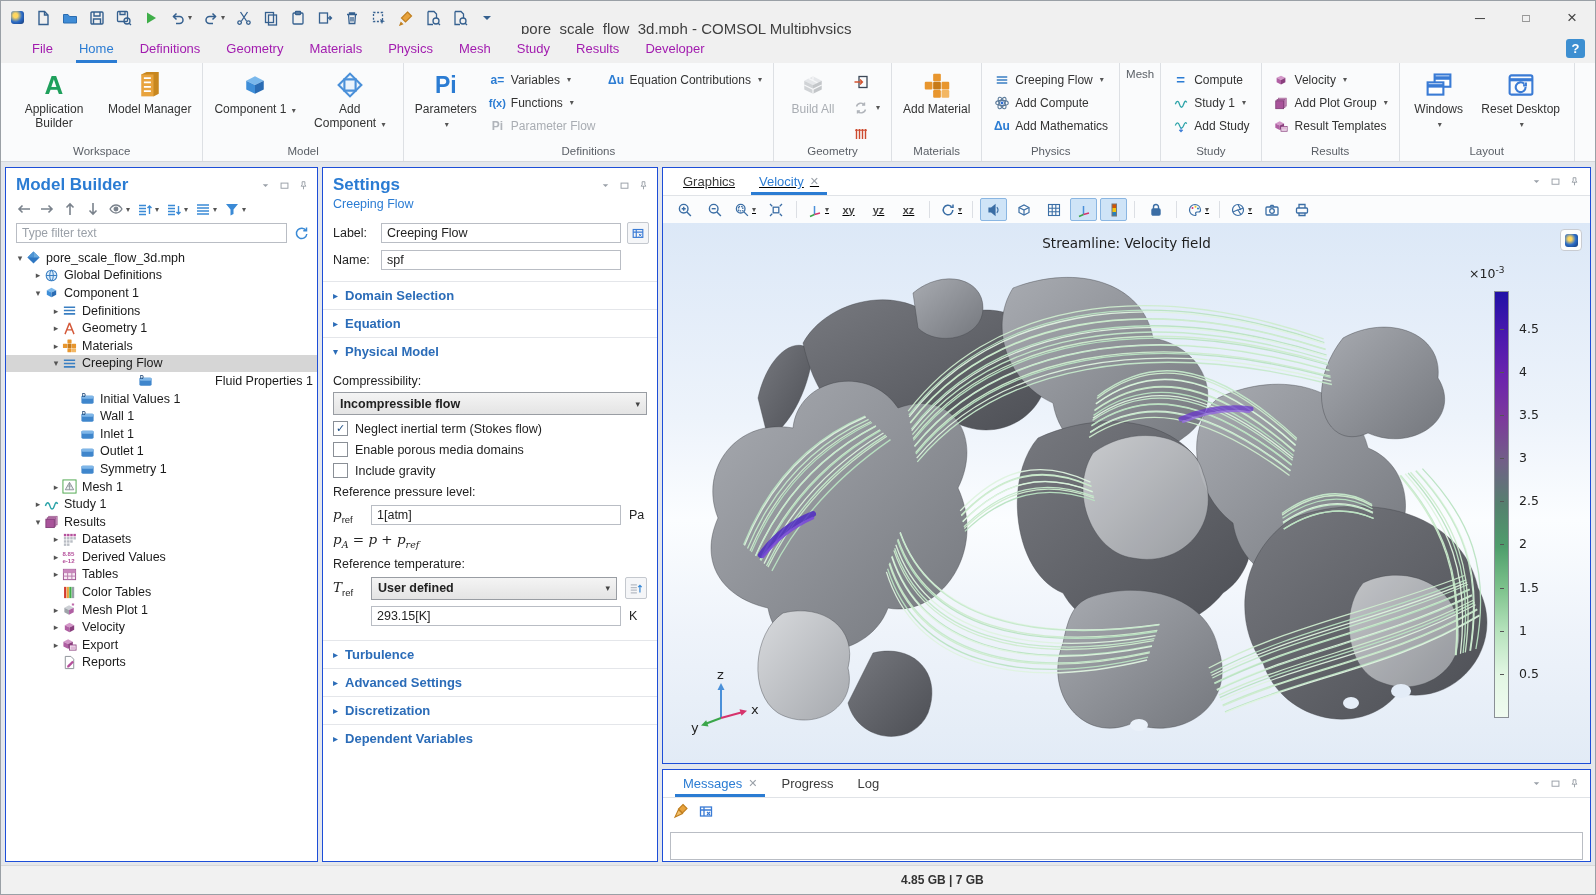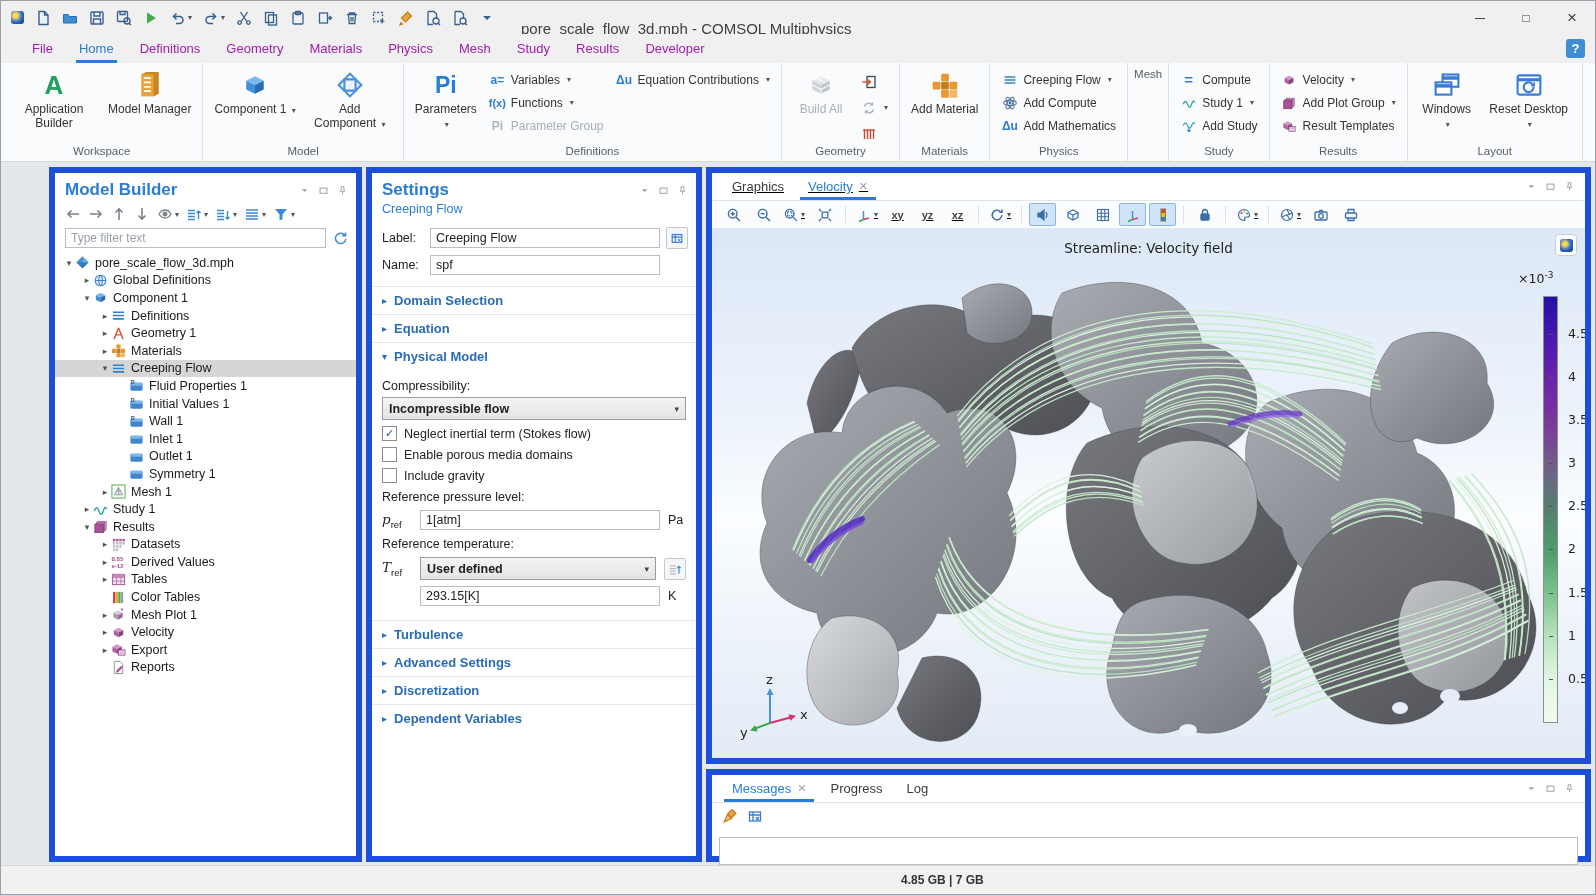--- a/index.html
+++ b/index.html
@@ -36,21 +36,21 @@
   .rbtn-sm{display:flex;align-items:center;gap:5px;font-size:12px;color:#333;height:21px;padding:0 5px;border-radius:3px;white-space:nowrap;}
   .rbtn-sm.disabled{color:#a9adb3;}
   .txticon{font-weight:bold;color:#2b7cd3;font-size:15px;font-style:normal;}
   .txticon.big{font-size:23px;}
   .txticon.green{color:#1fa05c;font-size:26px;font-weight:600;}
   .txticon.gray{color:#b0b4ba;}
   .dd{font-size:8px;color:#555;margin-left:2px;}
   .smicon{display:flex;align-items:center;justify-content:center;width:17px;}
   
   #workspace{position:absolute;left:0;top:161px;right:0;bottom:28px;background:#e4e7ec;}
-  .panel{position:absolute;background:#fff;border:6px solid #1d4ed8;box-sizing:border-box;margin-left:44px;}
+  .panel{position:absolute;background:#fff;border:1px solid #1d4ed8;box-sizing:border-box;}
   .phead{display:flex;align-items:center;padding:7px 8px 2px 10px;}
   .ptitle{font-size:17px;color:#2b7cd3;font-weight:bold;}
   .headicons{margin-left:auto;display:flex;gap:8px;color:#9aa0a8;}
   .headicons .hic{width:11px;height:11px;}
   
   #modelbuilder{left:4px;top:5px;width:313px;bottom:4px;overflow:hidden;}
   #mb-toolbar{display:flex;align-items:center;gap:7px;padding:4px 8px 4px 10px;color:#7a828c;}
   #mb-toolbar .tbtn{display:flex;align-items:center;}
   #mb-toolbar .blue{color:#3a8ad6;}
   #mb-filterrow{display:flex;align-items:center;gap:6px;padding:2px 8px 4px 10px;}
@@ -644,21 +644,21 @@
               <span>Variables</span>
               <span class="dd">▾</span>
             </div>
           <div class="rbtn-sm">
               <span class="smicon txticon" style="font-size:11px">f(x)</span>
               <span>Functions</span>
               <span class="dd">▾</span>
             </div>
           <div class="rbtn-sm disabled">
               <span class="smicon txticon gray" style="font-size:12px">Pi</span>
-              <span>Parameter Group</span>
+              <span>Parameter Flow</span>
             </div>
         </div>
         <div class="rcol">
           <div class="rbtn-sm">
               <span class="smicon txticon" style="font-size:12px">Δu</span>
               <span>Equation Contributions</span>
               <span class="dd">▾</span>
             </div>
         </div>
       </div>
@@ -962,21 +962,21 @@
           </div>
           <div class="trow sel" style="padding-left: 44px;">
             <span class="tw">▾</span>
             <span class="tico">
               <svg class="ic14" style="width:15px;height:15px">
                 <use href="#s-linesb"></use>
               </svg>
             </span>
             <span>Creeping Flow</span>
           </div>
-          <div class="trow" style="padding-left: 62px;">
+          <div class="trow" style="padding-left: 62px; justify-content: space-between;">
             <span class="tw"></span>
             <span class="tico">
               <svg class="ic14" style="width:15px;height:15px">
                 <use href="#s-dplane"></use>
               </svg>
             </span>
             <span>Fluid Properties 1</span>
           </div>
           <div class="trow" style="padding-left: 62px;">
             <span class="tw"></span>
@@ -1187,20 +1187,21 @@
         <div class="cbrow">
           <span class="cbox"></span>
           <span>Include gravity</span>
         </div>
         <div class="pmlabel">Reference pressure level:</div>
         <div class="eqrow">
           <span class="sym"><span>p</span><sub>ref</sub></span>
           <input class="tinput" value="1[atm]" style="">
           <span class="unit">Pa</span>
         </div>
+        <div class="eqtext"><span>p</span><sub>A</sub><span> = p + p</span><sub>ref</sub></div>
         <div class="pmlabel">Reference temperature:</div>
         <div class="eqrow">
           <span class="sym"><span>T</span><sub>ref</sub></span>
           <div class="combo" style="flex:1">
               <span>User defined</span>
               <span class="carr">▾</span>
             </div>
           <span class="iconbtn disabled">
               <svg class="ic14">
                 <use href="#s-listup"></use>

